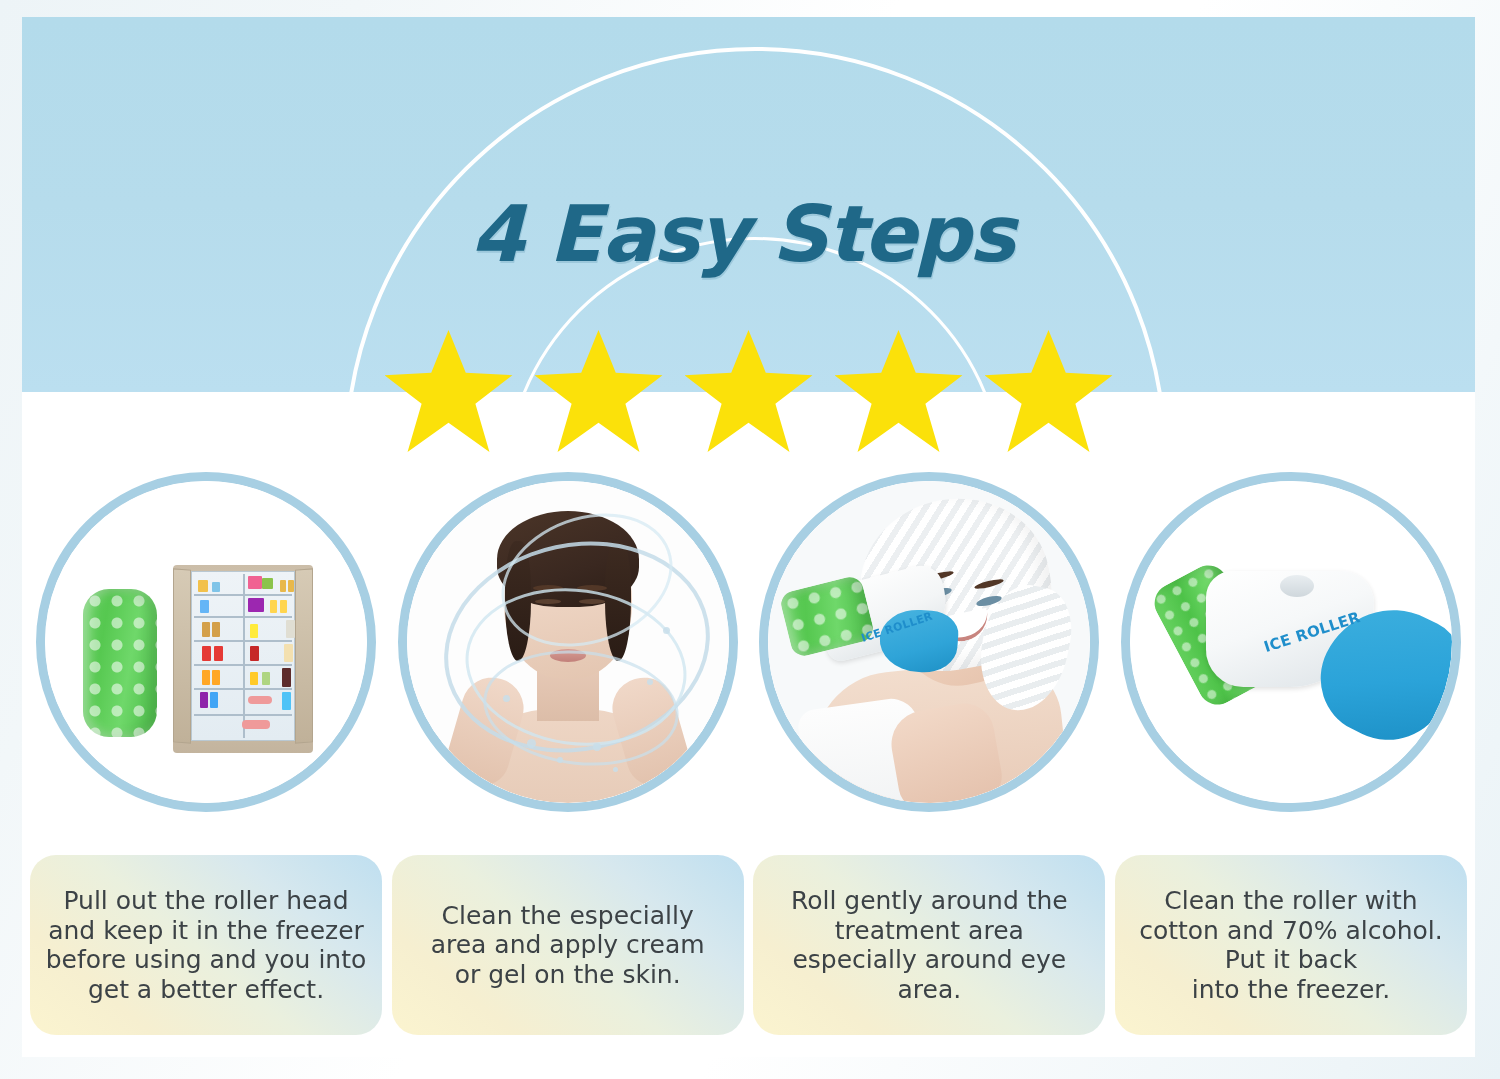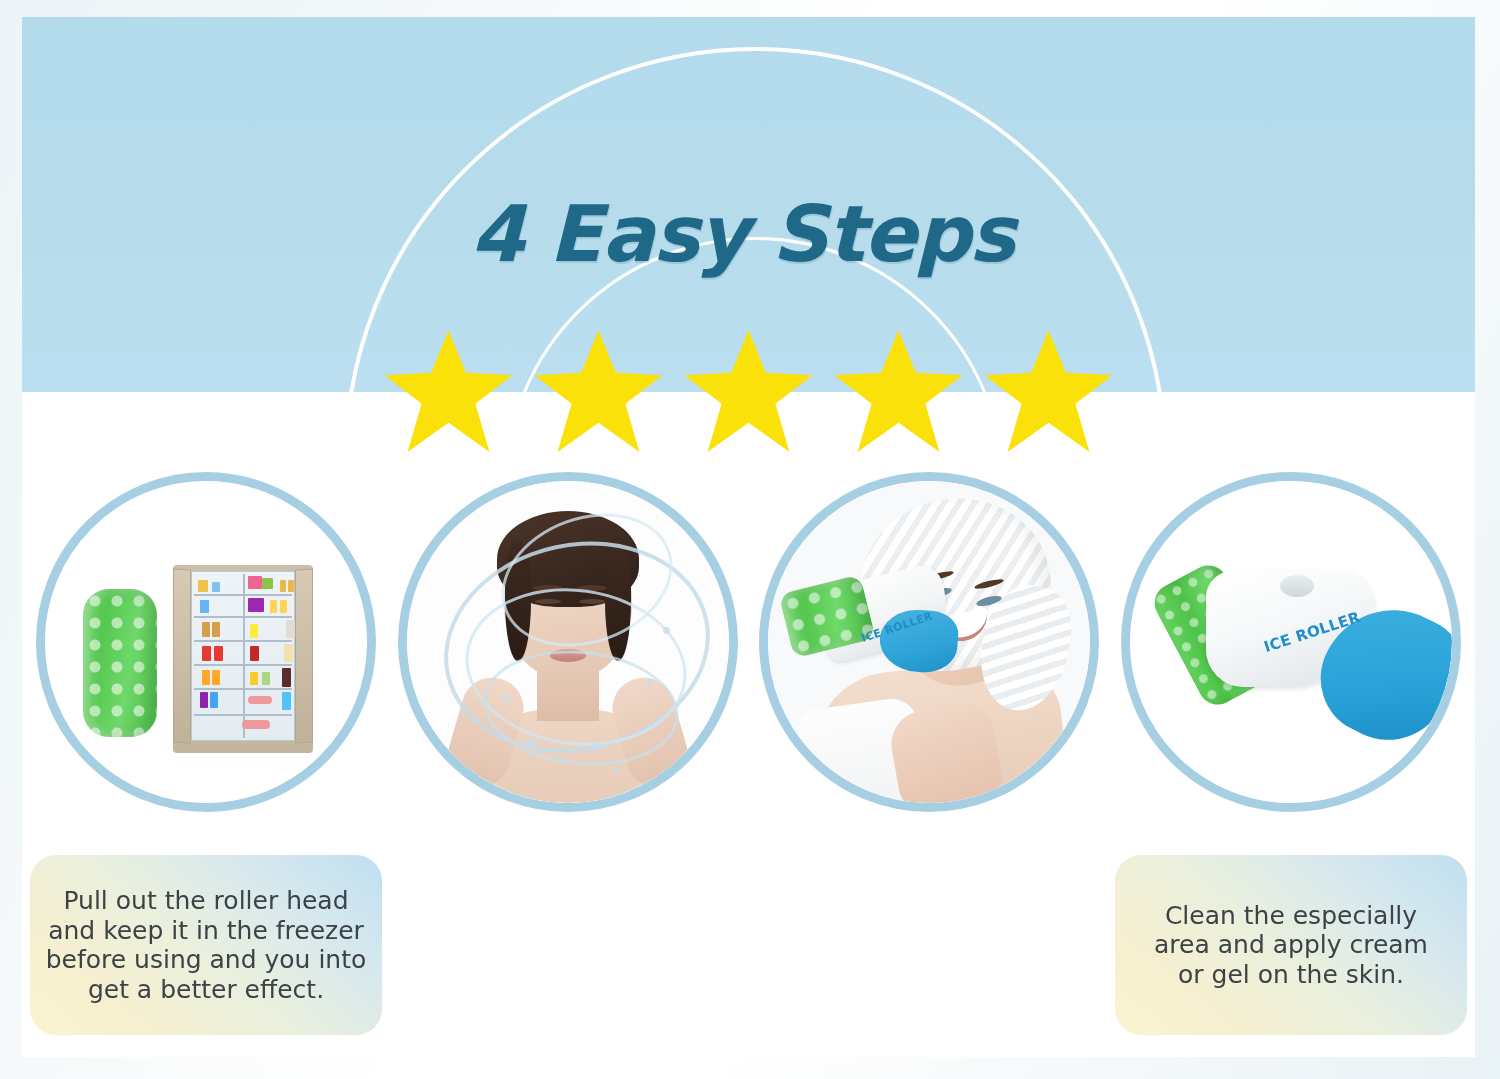--- a/index.html
+++ b/index.html
@@ -518,16 +518,28 @@
         <div class="caption-text">Pull out the roller head
 and keep it in the freezer
 before using and you into
 get a better effect.</div>
       </div>
       <div class="caption">
         <div class="caption-text">Clean the especially
 area and apply cream
 or gel on the skin.</div>
       </div>
+      <div class="caption">
+        <div class="caption-text">Roll gently around the
+treatment area
+especially around eye
+area.</div>
+      </div>
+      <div class="caption">
+        <div class="caption-text">Clean the roller with
+cotton and 70% alcohol.
+Put it back
+into the freezer.</div>
+      </div>
     </div>
 
   </div>
 </div>
 
 </body></html>

